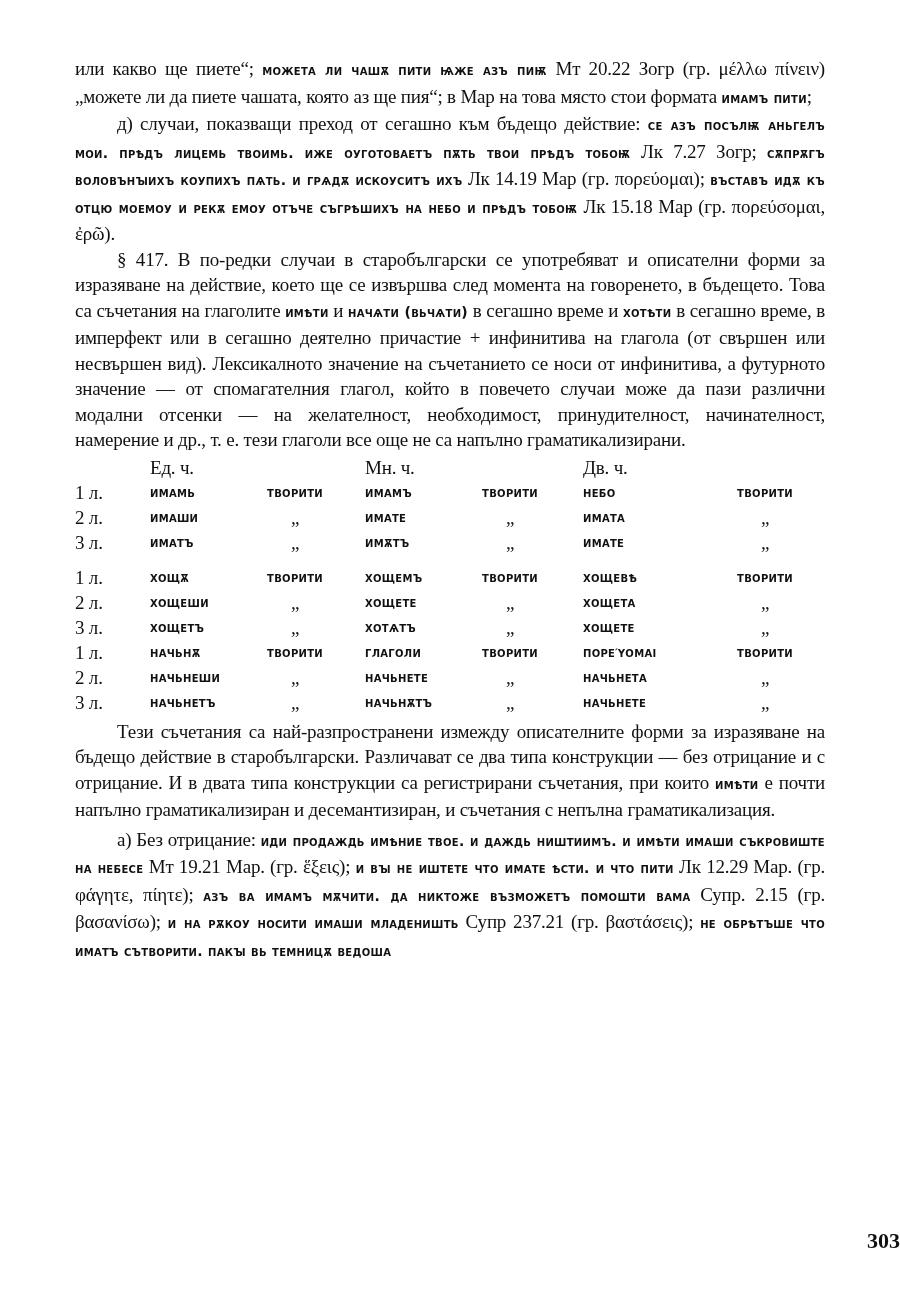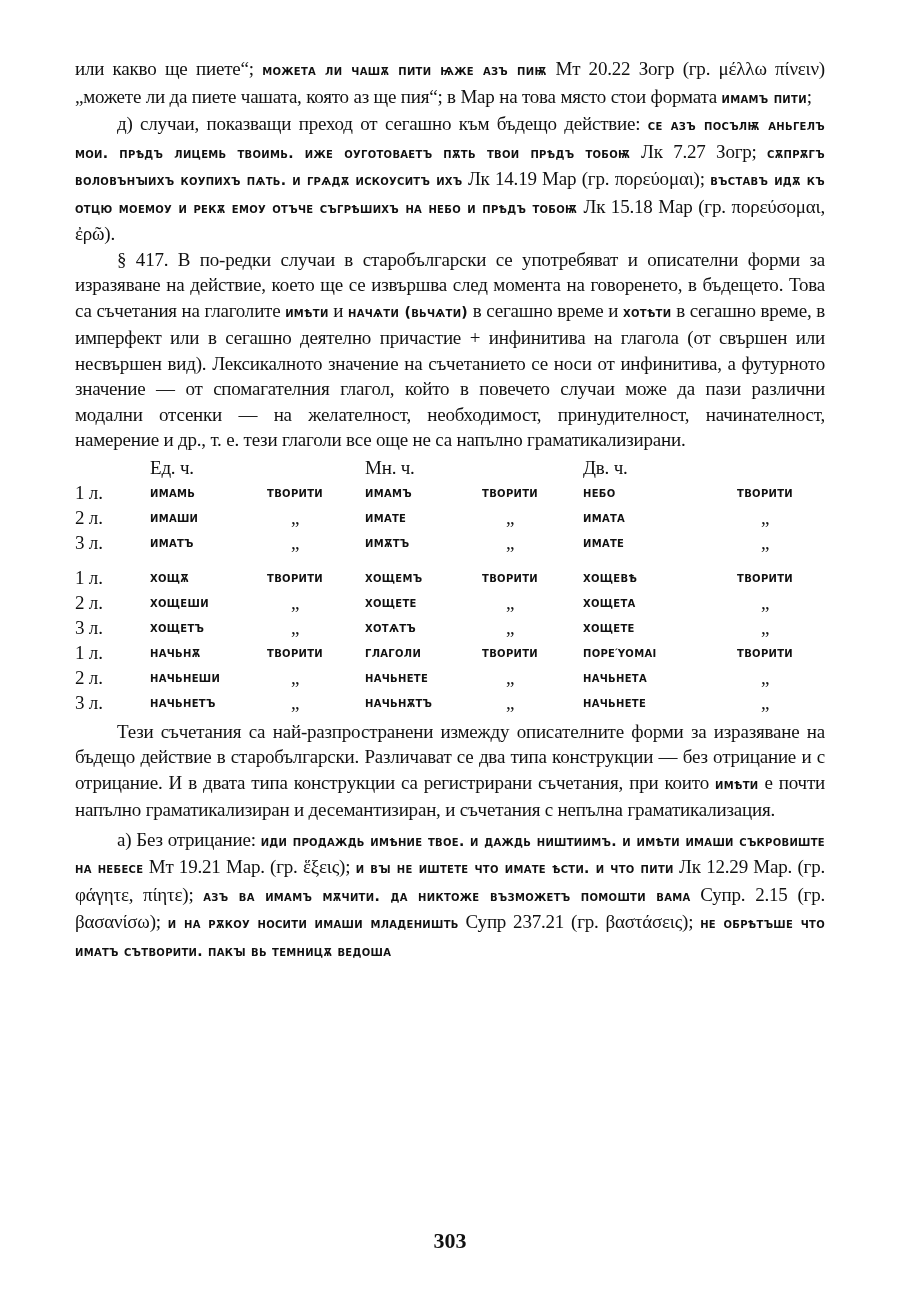--- a/index.html
+++ b/index.html
@@ -33,21 +33,21 @@
     .c1 { left: 75px; }
     .c2 { left: 180px; width: 80px; text-align: center; }
     .c3 { left: 290px; }
     .c4 { left: 395px; width: 80px; text-align: center; }
     .c5 { left: 508px; }
     .c6 { left: 650px; width: 80px; text-align: center; }
     .hdr { font-weight: normal; }
     .gap { height: 10px; }
     .page-number {
       position: absolute; left: 0; width: 900px; top: 1228px;
-      text-align: center; font-weight: bold; font-size: 22px;
+      text-align: right; font-weight: bold; font-size: 22px;
     }
   </style>
 </head>
 <body>
 
 <div class="page">
 
   <p class="p"><span>или какво ще пиете“; </span><span class="ocs">можета ли чашѫ пити ѩже азъ пиѭ</span><span> Мт 20.22 Зогр (гр. μέλλω πίνειν) „можете ли да пиете чашата, която аз ще пия“; в Мар на това място стои формата </span><span class="ocs">имамъ пити</span><span>;</span></p>
   <p class="p indent"><span>д) случаи, показващи преход от сегашно към бъдещо действие: </span><span class="ocs">се азъ посълѭ аньгелъ мои. прѣдъ лицемь твоимь. иже оуготоваетъ пѫть твои прѣдъ тобоѭ</span><span> Лк 7.27 Зогр; </span><span class="ocs">сѫпрѫгъ воловънꙑихъ коупихъ пѧть. и грѧдѫ искоуситъ ихъ</span><span> Лк 14.19 Мар (гр. πορεύομαι); </span><span class="ocs">въставъ идѫ къ отцю моемоу и рекѫ емоу отъче съгрѣшихъ на небо и прѣдъ тобоѭ</span><span> Лк 15.18 Мар (гр. πορεύσομαι, ἐρῶ).</span></p>
 

